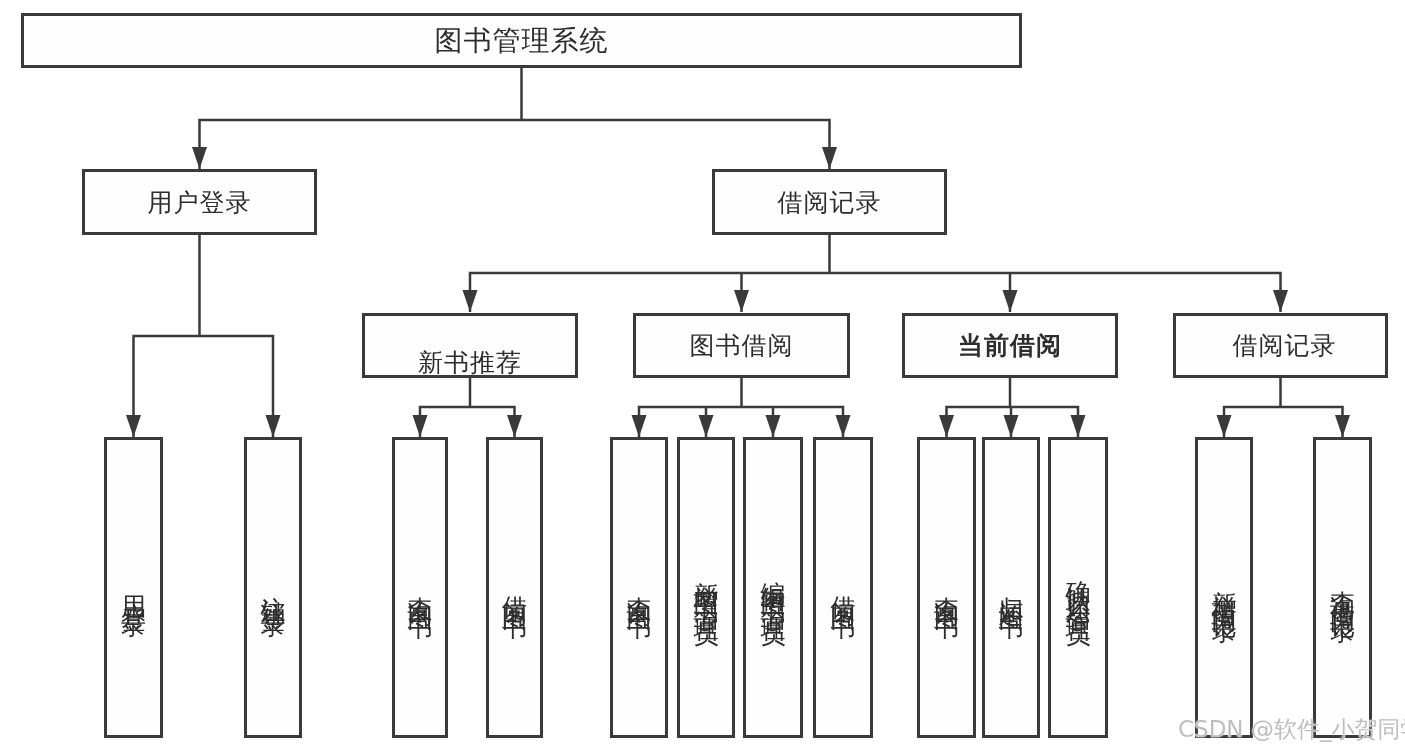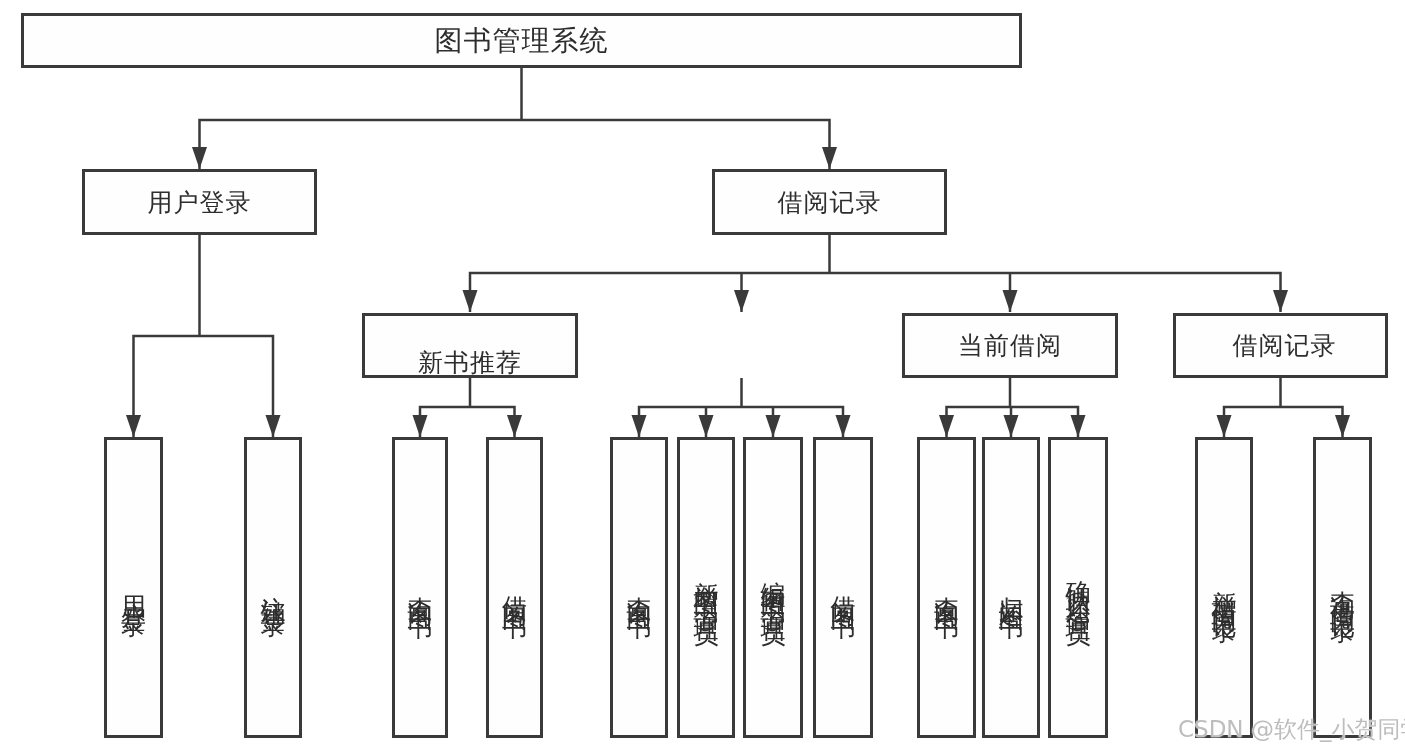--- a/index.html
+++ b/index.html
@@ -108,21 +108,24 @@
   <div class="node h" style="left:82px; top:169px; width:235px; height:66px;">
     <span>用户登录</span>
   </div>
   <div class="node h" style="left:712px; top:169px; width:235px; height:66px;">
     <span>借阅记录</span>
   </div>
 
   <div class="node h" style="left:362px; top:313px; width:216px; height:65px;align-items:flex-end;">
     <span>新书推荐</span>
   </div>
-  <div class="node h" style="left:902px; top:313px; width:216px; height:65px;">
+  <div class="node h" style="left:633px; top:313px; width:217px; height:65px;">
+    <span>图书借阅</span>
+  </div>
+  <div class="node h" style="left:902px; top:313px; width:216px; height:65px;font-weight:bold;">
     <span>当前借阅</span>
   </div>
   <div class="node h" style="left:1173px; top:313px; width:215px; height:65px;padding-left:8px;">
     <span>借阅记录</span>
   </div>
 
   <div class="node v" style="left:104px; top:437px; width:59px; height:301px;">
     <span>用户登录</span>
   </div>
   <div class="node v" style="left:244px; top:437px; width:58px; height:301px;">

